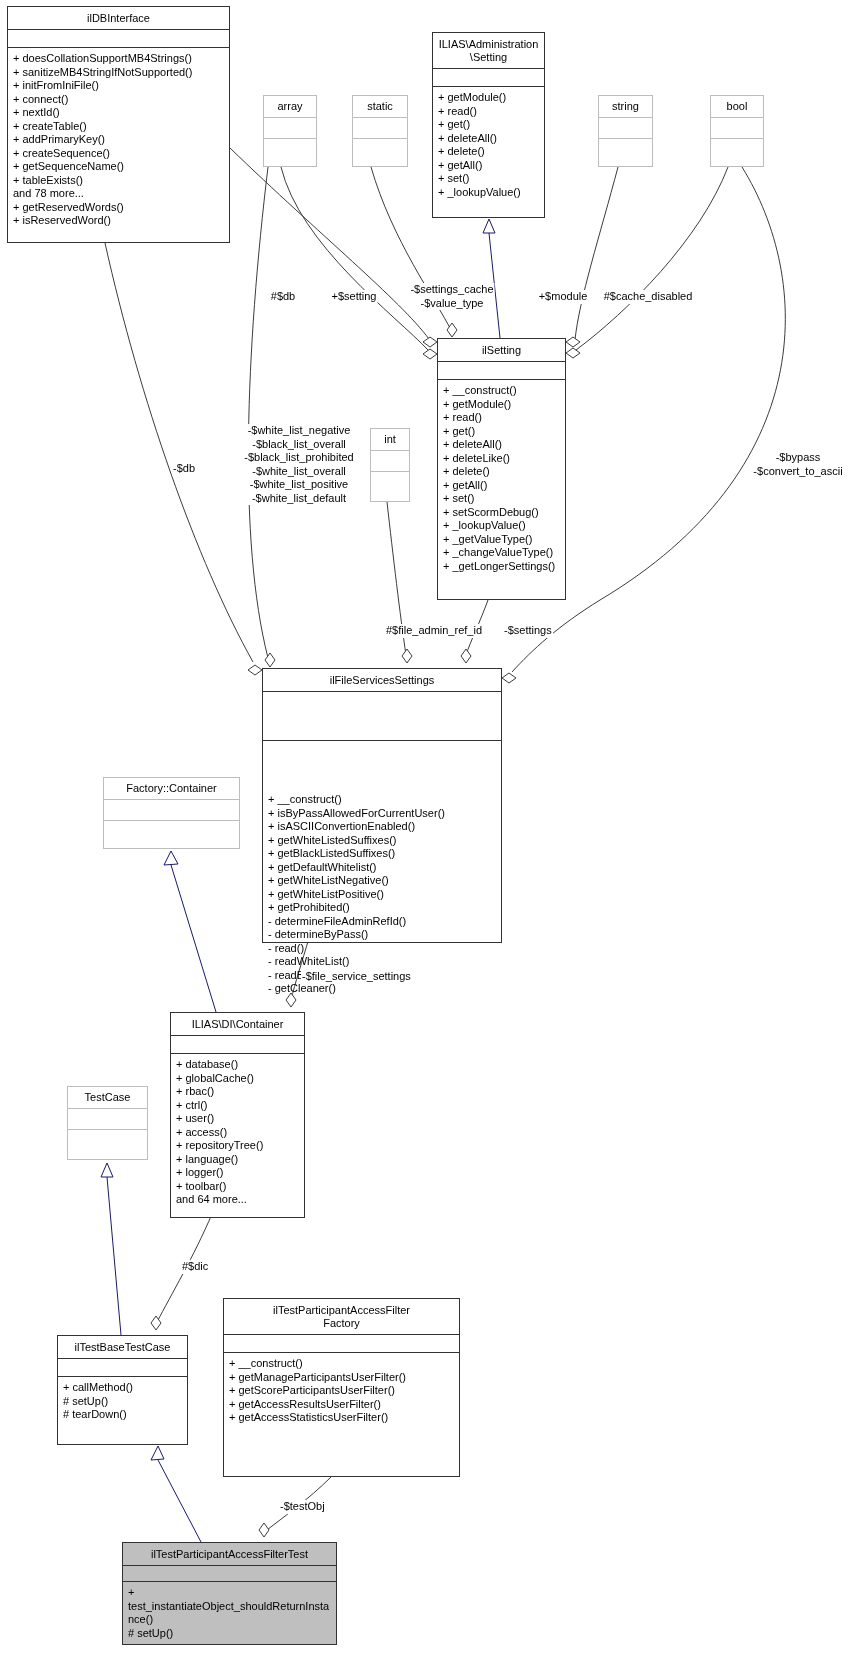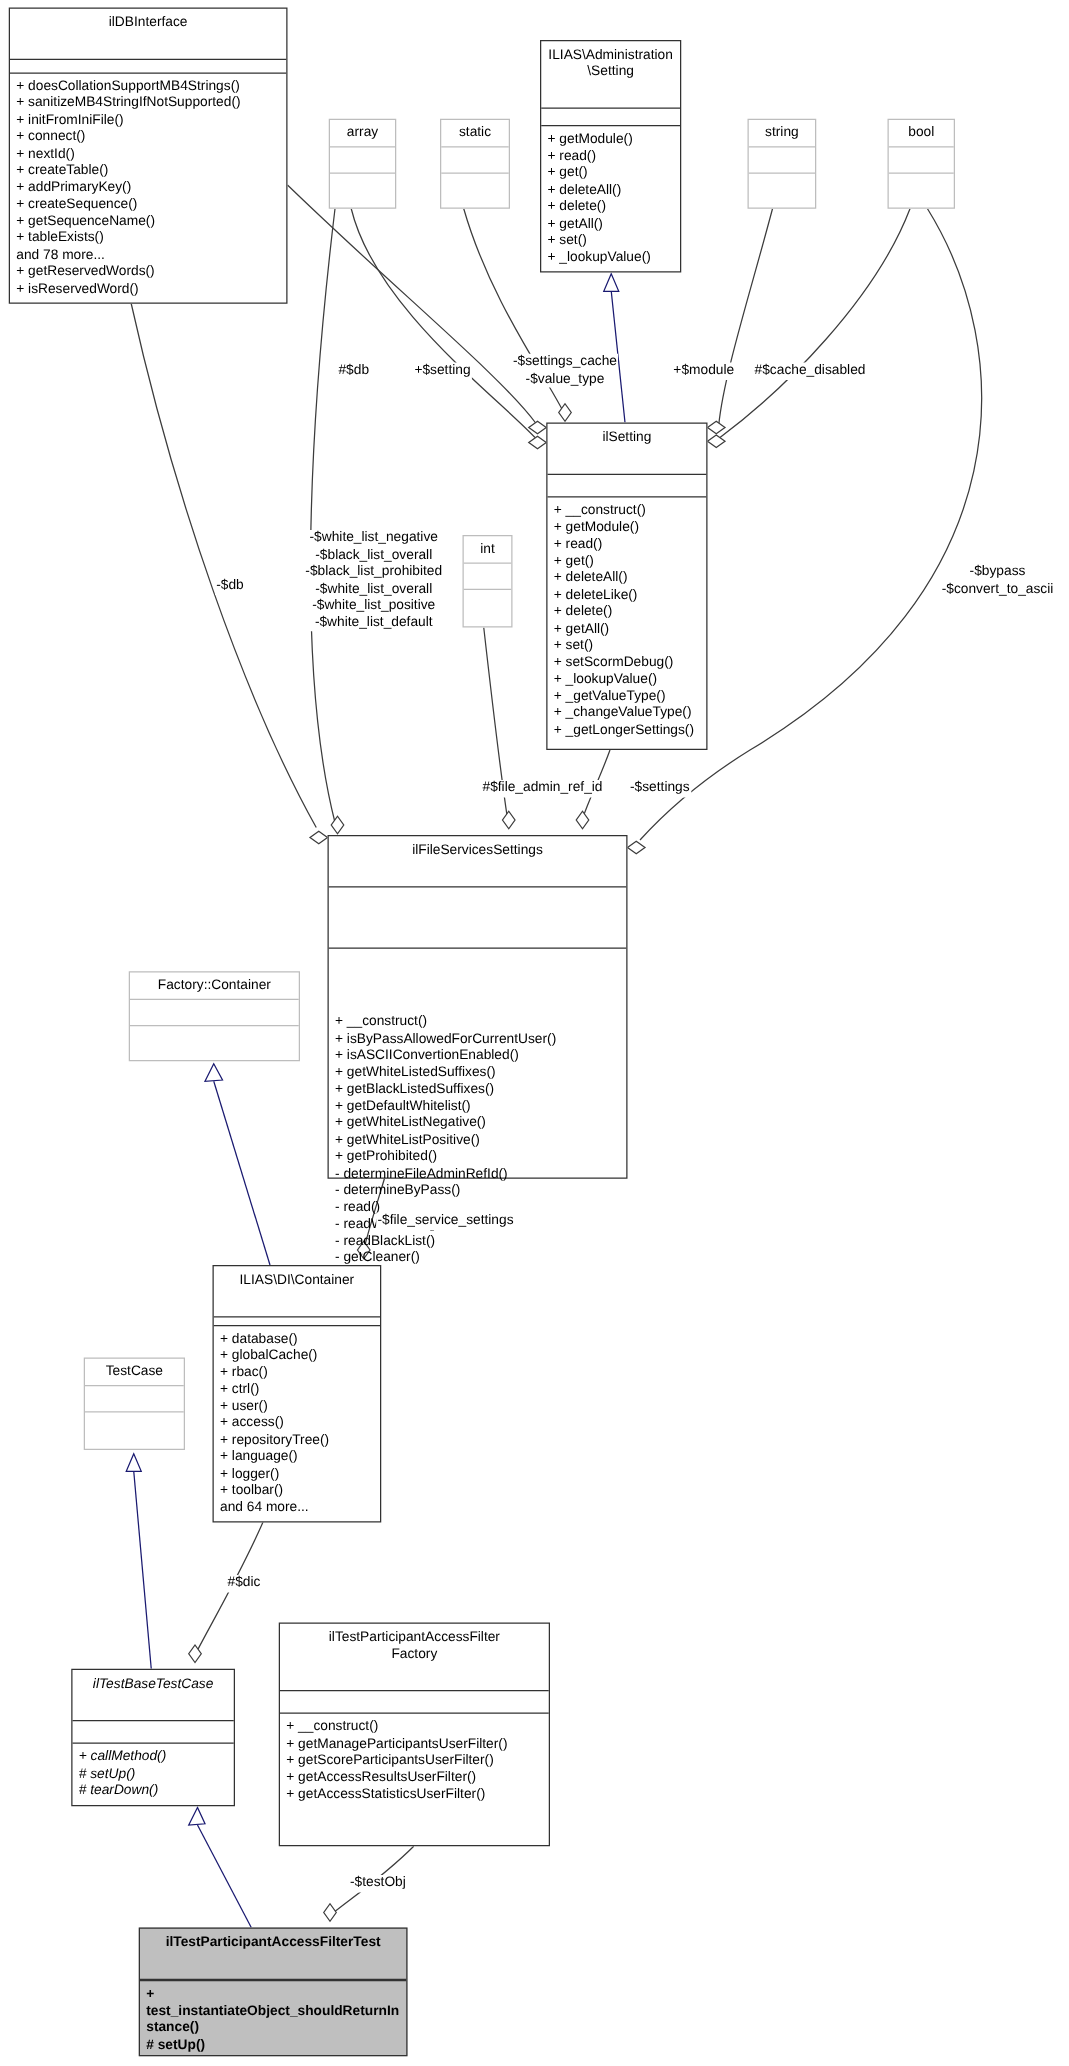--- a/index.html
+++ b/index.html
@@ -3,21 +3,21 @@
 <meta charset="utf-8">
 <style>
   html,body{margin:0;padding:0;background:#fff;}
   #canvas{position:relative;width:855px;height:1653px;background:#fff;
           font-family:"Liberation Sans",sans-serif;color:#000;overflow:hidden;}
   svg.edges{position:absolute;left:0;top:0;width:855px;height:1653px;}
   .uml-class{position:absolute;background:#fff;border:1px solid #323232;
              font-size:11px;display:flex;flex-direction:column;box-sizing:border-box;}
   .uml-class.stub{border-color:#bdbdbd;}
   .uml-class.current{background:#bfbfbf;}
-  .uml-title{text-align:center;padding:5px 4px 22px 4px;border-bottom:1px solid #323232;
+  .uml-title{text-align:center;padding:5px 4px 4px 4px;border-bottom:1px solid #323232;
              white-space:pre-line;line-height:13px;}
   .uml-attrs{height:17px;border-bottom:1px solid #323232;}
   .stub .uml-title{border-bottom-color:#bdbdbd;padding:4px 3px;}
   .stub .uml-attrs{border-bottom-color:#bdbdbd;height:20px;}
   .stub .uml-methods{height:20px;}
   .uml-methods{flex:1;padding:4px 5px;line-height:13.5px;text-align:left;}
   .member-line{overflow-wrap:anywhere;}
   .edge-label{position:absolute;font-size:11px;line-height:13.5px;white-space:pre-line;
               background:#fff;padding:0 1px;}
   .edge-label.center{transform:translateX(-50%);text-align:center;}
@@ -207,44 +207,44 @@
         <div class="member-line">and 64 more...</div>
       </div>
   </div>
 
   <div class="uml-class stub" style="left:67px;top:1086px;width:81px;height:74px;">
     <div class="uml-title">TestCase</div>
     <div class="uml-attrs"></div>
     <div class="uml-methods"></div>
   </div>
 
-  <div class="uml-class" style="left:57px;top:1335px;width:131px;height:110px;font-style:italic;">
+  <div class="uml-class" style="left:57px;top:1335px;width:131px;height:110px;">
     <div class="uml-title">ilTestBaseTestCase</div>
     <div class="uml-attrs"></div>
     <div class="uml-methods">
         <div class="member-line">+ callMethod()</div>
         <div class="member-line"># setUp()</div>
         <div class="member-line"># tearDown()</div>
       </div>
   </div>
 
-  <div class="uml-class" style="left:223px;top:1298px;width:217px;height:179px;">
+  <div class="uml-class" style="left:223px;top:1298px;width:237px;height:179px;">
     <div class="uml-title">ilTestParticipantAccessFilter
 Factory</div>
     <div class="uml-attrs"></div>
     <div class="uml-methods">
         <div class="member-line">+ __construct()</div>
         <div class="member-line">+ getManageParticipantsUserFilter()</div>
         <div class="member-line">+ getScoreParticipantsUserFilter()</div>
         <div class="member-line">+ getAccessResultsUserFilter()</div>
         <div class="member-line">+ getAccessStatisticsUserFilter()</div>
       </div>
   </div>
 
-  <div class="uml-class current" style="left:111px;top:1542px;width:215px;height:103px;font-weight:bold;">
+  <div class="uml-class current" style="left:122px;top:1542px;width:215px;height:103px;">
     <div class="uml-title">ilTestParticipantAccessFilterTest</div>
     <div class="uml-attrs"></div>
     <div class="uml-methods">
         <div class="member-line">+ test_instantiateObject_shouldReturnInstance()</div>
         <div class="member-line"># setUp()</div>
       </div>
   </div>
 
   <div class="edge-label center" style="left:283px;top:290px;">#$db</div>
   <div class="edge-label center" style="left:354px;top:290px;">+$setting</div>

